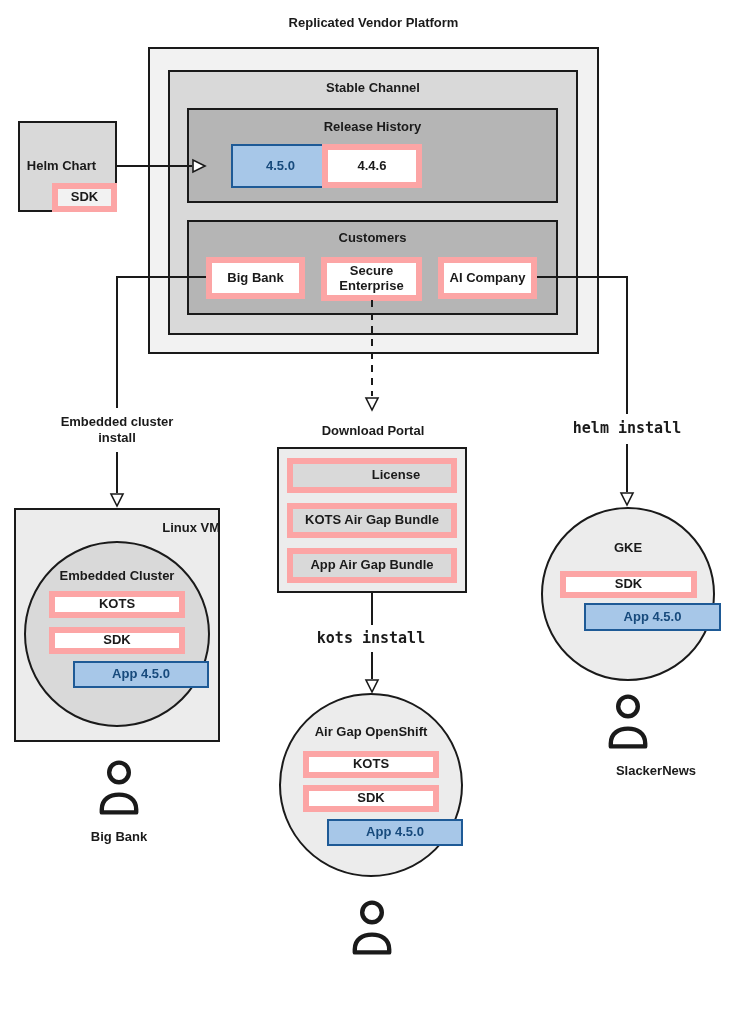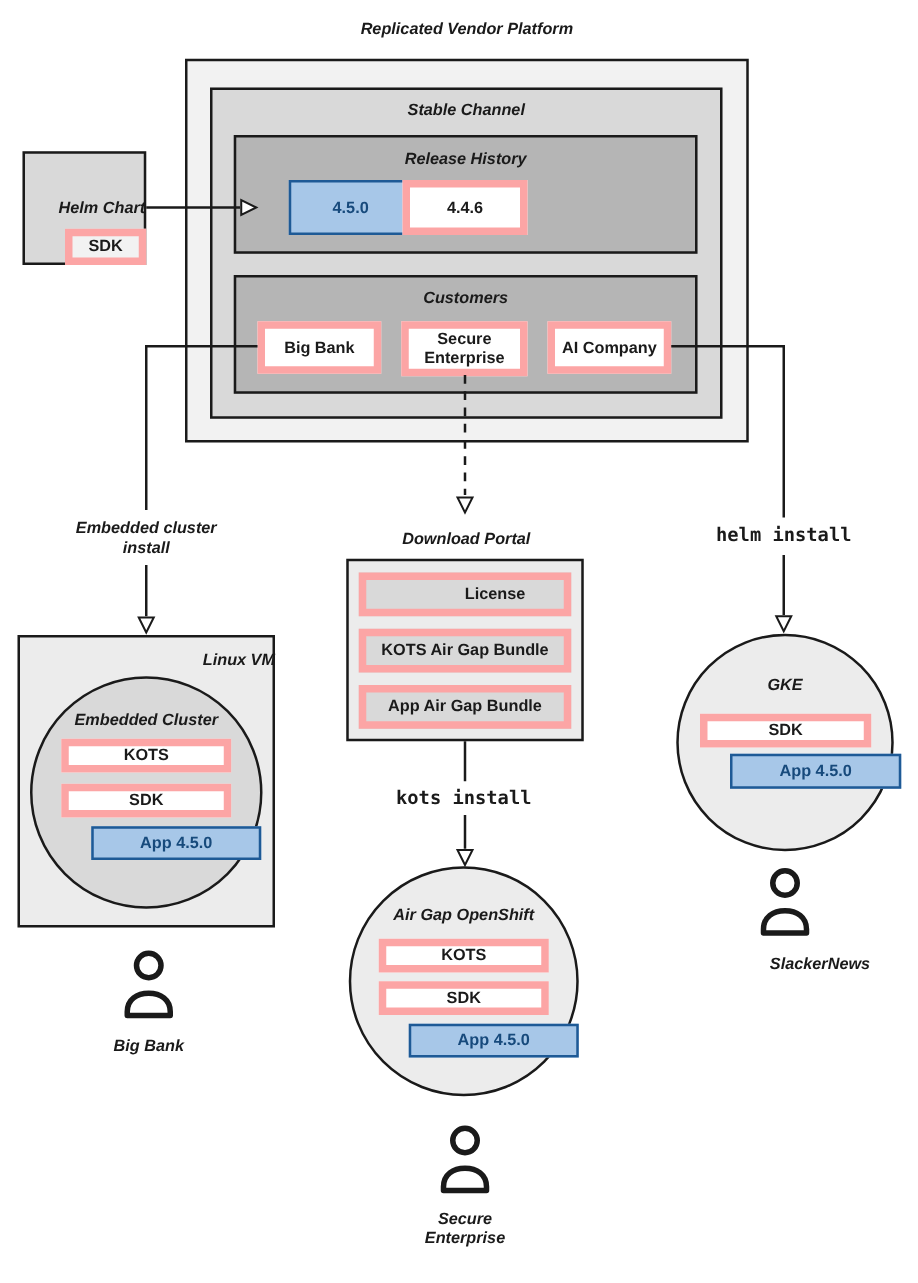--- a/index.html
+++ b/index.html
@@ -10,21 +10,21 @@
   .bg-f2{background:#f2f2f2;}
   .bg-ec{background:#ececec;}
   .bg-d9{background:#d9d9d9;}
   .bg-b5{background:#b5b5b5;}
   .bg-wh{background:#ffffff;}
   .blue{background:var(--highlight-fill,#a7c7e8);
         border-color:var(--highlight-stroke,#1e5a96);
         color:var(--highlight-text,#174a7c);margin-left:24px;}
   .circle{border-radius:50%;}
   .lbl{position:absolute;box-sizing:border-box;font-weight:bold;font-size:13px;
-       text-align:center;line-height:1.2;font-style:italic;}
+       text-align:center;line-height:1.2;}
   .cell{position:absolute;box-sizing:border-box;border:6px solid #fca5a5;
         display:flex;align-items:center;justify-content:center;
         font-weight:bold;font-size:13px;text-align:center;line-height:1.15;}
   .cell.blue{border:2px solid var(--highlight-stroke,#1e5a96);}
   .mono{font-family:"DejaVu Sans Mono","Liberation Mono",monospace;
         font-weight:bold;font-size:15px;text-align:center;}
   svg.overlay{position:absolute;left:0;top:0;z-index:6;pointer-events:none;}
   .connector{stroke:#1a1a1a;stroke-width:2;fill:none;}
   .dashed{stroke-dasharray:7 6;}
   .arrowhead{fill:#ffffff;stroke:#1a1a1a;stroke-width:1.6;stroke-linejoin:miter;}
@@ -48,21 +48,21 @@
   <div class="cell blue" style="left:207px;top:144px;width:99px;height:44px;">4.5.0</div>
   <div class="cell bg-wh" style="left:322px;top:144px;width:100px;height:44px;">4.4.6</div>
 
   <div class="box bg-b5" style="left:187px;top:220px;width:371px;height:95px;"></div>
   <div class="lbl" style="left:187px;top:230px;width:371px;">Customers</div>
   <div class="cell bg-wh" style="left:206px;top:257px;width:99px;height:42px;">Big Bank</div>
   <div class="cell bg-wh" style="left:321px;top:257px;width:101px;height:42px;padding:16px 8px;">Secure Enterprise</div>
   <div class="cell bg-wh" style="left:438px;top:257px;width:99px;height:42px;">AI Company</div>
 
   <div class="box bg-d9" style="left:18px;top:121px;width:99px;height:91px;"></div>
-  <div class="lbl" style="left:32px;top:158px;width:99px;">Helm Chart</div>
+  <div class="lbl" style="left:12px;top:158px;width:99px;">Helm Chart</div>
   <div class="cell bg-f2" style="left:52px;top:183px;width:65px;height:29px;">SDK</div>
 
   <div class="lbl" style="left:37px;top:414px;width:160px;line-height:16px;">
     <div>Embedded cluster</div>
     <div>install</div>
   </div>
 
   <div class="box bg-ec" style="left:14px;top:508px;width:206px;height:234px;"></div>
   <div class="lbl" style="left:14px;top:520px;width:206px;text-align:right;">Linux VM</div>
   <div class="box bg-d9 circle" style="left:24px;top:541px;width:186px;height:186px;"></div>
@@ -88,24 +88,20 @@
   <div class="box bg-ec circle" style="left:279px;top:693px;width:184px;height:184px;"></div>
   <div class="lbl" style="left:279px;top:724px;width:184px;">Air Gap OpenShift</div>
   <div class="cell bg-wh" style="left:303px;top:751px;width:136px;height:27px;">KOTS</div>
   <div class="cell bg-wh" style="left:303px;top:785px;width:136px;height:27px;">SDK</div>
   <div class="cell blue" style="left:303px;top:819px;width:136px;height:27px;">App 4.5.0</div>
 
   <svg class="person" style="left:346px;top:898px;" width="52" height="60" viewBox="0 0 26 30">
     <circle cx="13" cy="7.2" r="4.9"></circle>
     <path d="M4.4 27.2 v-1.5 c0-5 3.9-7.4 8.6-7.4 s8.6 2.4 8.6 7.4 V27.2 z"></path>
   </svg>
-  <div class="lbl" style="left:312px;top:967px;width:120px;line-height:15px;">
-    <div>Secure</div>
-    <div>Enterprise</div>
-  </div>
 
   <div class="mono abs" style="left:537px;top:419px;width:180px;">helm install</div>
 
   <div class="box bg-ec circle" style="left:541px;top:507px;width:174px;height:174px;"></div>
   <div class="lbl" style="left:541px;top:540px;width:174px;">GKE</div>
   <div class="cell bg-wh" style="left:560px;top:571px;width:137px;height:27px;">SDK</div>
   <div class="cell blue" style="left:560px;top:603px;width:137px;height:28px;">App 4.5.0</div>
 
   <svg class="person" style="left:602px;top:692px;" width="52" height="60" viewBox="0 0 26 30">
     <circle cx="13" cy="7.2" r="4.9"></circle>

